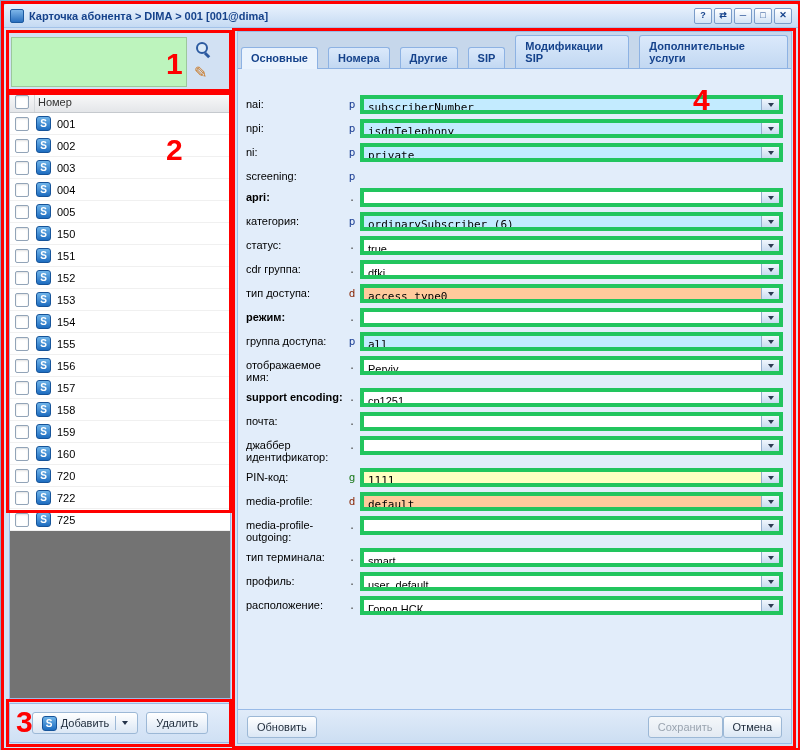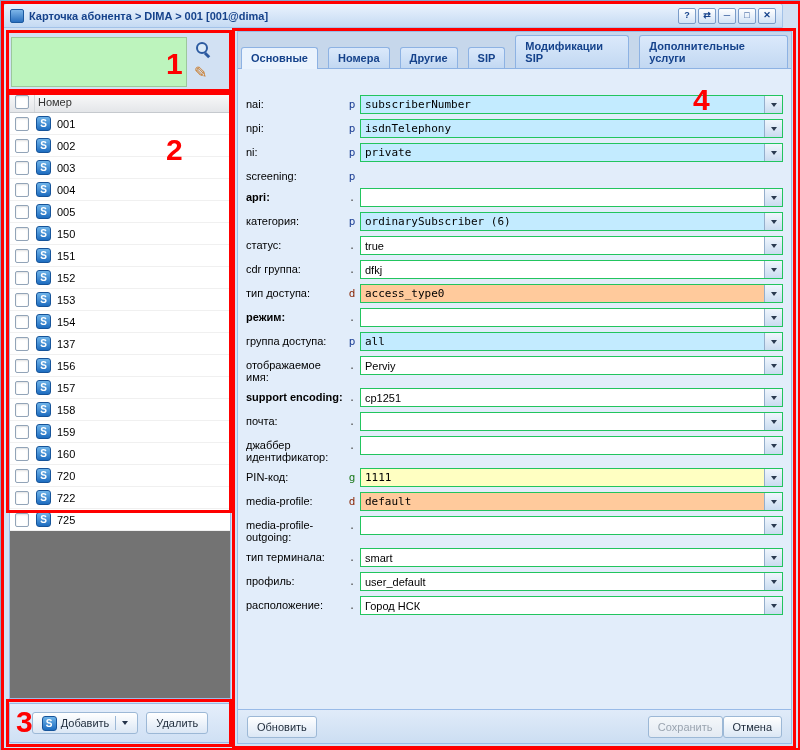--- a/index.html
+++ b/index.html
@@ -2,21 +2,21 @@
 <html style="--field-blue: #c3ebff; --field-orange: #ffca9c; --field-yellow: #ffffc2; --search-green: #bdf4bd; --title-text: #15428b; --anno-color: #ff0000;"><head>
 <meta charset="utf-8">
 <style>
   html,body{margin:0;padding:0;}
   body{width:800px;height:750px;font-family:"Liberation Sans",sans-serif;font-size:11px;color:#000;overflow:hidden;}
   #screen{position:relative;width:800px;height:750px;background:#d2e1f3;user-select:none;}
 
   .window{position:absolute;inset:0;background:#d2e1f3;border:1px solid #86a7cc;}
 
   
-  .titlebar{position:absolute;left:2px;top:2px;right:16px;height:25px;display:flex;align-items:center;
+  .titlebar{position:absolute;left:2px;top:2px;right:0;height:25px;display:flex;align-items:center;
     background:linear-gradient(#eaf3fd,#c5daf3);border:1px solid #a3c2e8;border-radius:3px 3px 0 0;padding:0 6px;box-sizing:border-box;}
   .win-icon{width:12px;height:12px;margin-right:5px;border-radius:2px;
     background:linear-gradient(#7db6e8,#2a6fbe);border:1px solid #1d5aa0;}
   .title{font-weight:bold;color:var(--title-text);white-space:nowrap;}
   .win-controls{margin-left:auto;display:flex;gap:2px;}
   .win-btn{display:inline-block;width:16px;height:14px;line-height:13px;text-align:center;font-size:9px;font-weight:bold;
     color:#15428b;background:linear-gradient(#ffffff,#d3e3f6);border:1px solid #7a9cc9;border-radius:2px;cursor:pointer;}
 
   
   .left-panel{position:absolute;left:8px;top:32px;width:222px;bottom:6px;}
@@ -57,21 +57,21 @@
   .tab{padding:4px 9px 4px;border:1px solid #8db2e3;border-bottom:none;border-radius:3px 3px 0 0;
     background:linear-gradient(#dbe9fb,#c2d8f2);color:#15428b;font-weight:bold;cursor:pointer;line-height:12px;}
   .tab.active{background:#eaf3fd;padding-bottom:5px;margin-bottom:-1px;}
 
   .form-area{flex:1;padding:26px 8px 4px 8px;overflow:hidden;}
   .form-row{display:flex;align-items:flex-start;margin-bottom:5px;}
   .f-label{flex:0 0 98px;width:98px;padding-top:3px;line-height:12px;}
   .f-label.bold{font-weight:bold;}
   .f-flag{flex:0 0 16px;text-align:center;padding-top:3px;font-family:"DejaVu Sans Mono",monospace;font-size:11px;}
   .flag-p{color:#1c3e94;} .flag-d{color:#8a2908;} .flag-g{color:#1e7a1e;} .flag-dot{color:#555;}
-  .f-field{flex:1;height:19px;border:1px solid #22c55e;background:#fff;display:flex;align-items:stretch;cursor:pointer;box-sizing:border-box;}
+  .f-field{flex:1;height:19px;border:4px solid #22c55e;background:#fff;display:flex;align-items:stretch;cursor:pointer;box-sizing:border-box;}
   .f-field.bg-blue{background:var(--field-blue);}
   .f-field.bg-orange{background:var(--field-orange);}
   .f-field.bg-yellow{background:var(--field-yellow);}
   .f-value{flex:1;padding:2px 4px 0 4px;line-height:14px;white-space:nowrap;overflow:hidden;}
   .f-value.mono{font-family:"DejaVu Sans Mono",monospace;font-size:11px;}
   .f-trigger{flex:0 0 17px;border-left:1px solid #94aecb;background:linear-gradient(#f0f6fd,#cadcf0);
     display:flex;align-items:center;justify-content:center;cursor:pointer;}
   .f-trigger::after{content:"";border-left:3px solid transparent;border-right:3px solid transparent;border-top:4px solid #2a3a50;}
 
   .right-footer{flex:0 0 34px;border-top:1px solid #99bbe8;background:linear-gradient(#e0ebf9,#ccdef2);
@@ -192,21 +192,21 @@
                 <span class="checkbox"></span>
               </span>
               <span class="s-icon">S</span>
               <span class="row-num">154</span>
             </div>
             <div class="grid-row">
               <span class="col-check">
                 <span class="checkbox"></span>
               </span>
               <span class="s-icon">S</span>
-              <span class="row-num">137</span>
+              <span class="row-num">155</span>
             </div>
             <div class="grid-row">
               <span class="col-check">
                 <span class="checkbox"></span>
               </span>
               <span class="s-icon">S</span>
               <span class="row-num">156</span>
             </div>
             <div class="grid-row">
               <span class="col-check">

